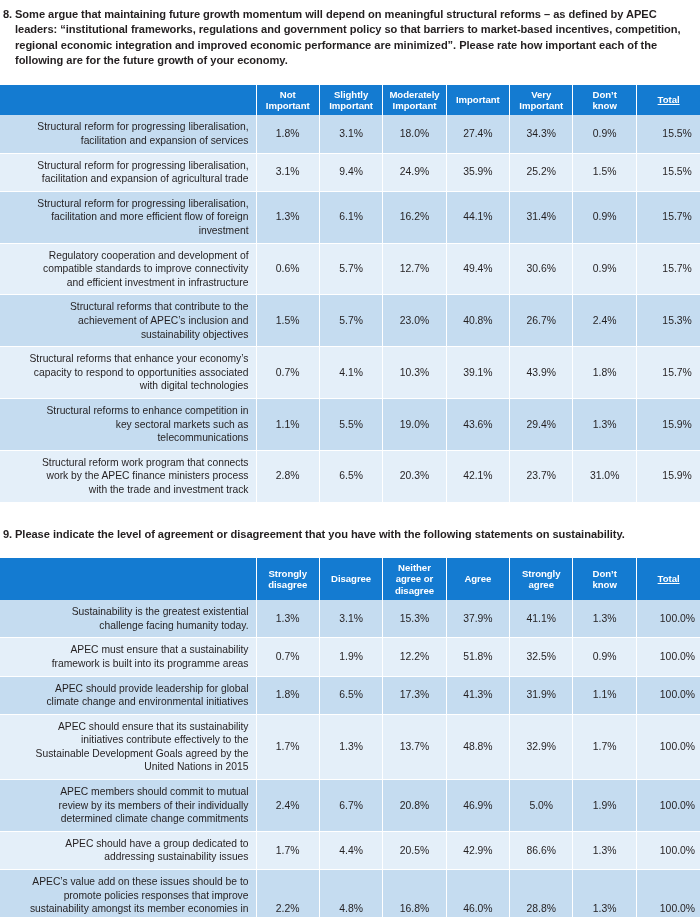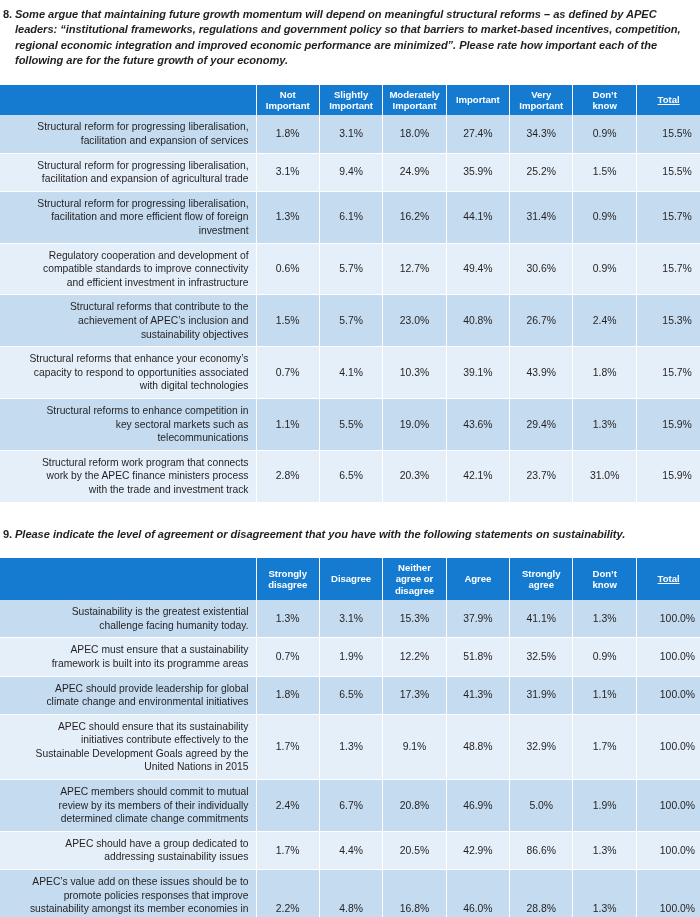--- a/index.html
+++ b/index.html
@@ -32,21 +32,20 @@
   }
   .q-num {
     flex: 0 0 auto;
     width: 15px;
     padding-left: 3px;
     box-sizing: border-box;
   }
   .q-text {
     flex: 1 1 auto;
     padding-right: 4px;
-    font-style: italic;
   }
   .q8 { padding-top: 7px; }
   .q9 { padding-top: 0px; }
 
   
   table.survey {
     border-collapse: collapse;
     width: 700px;
     table-layout: fixed;
     font-size: 10.3px;
@@ -317,21 +316,21 @@
         <td class="val">17.3%</td>
         <td class="val">41.3%</td>
         <td class="val">31.9%</td>
         <td class="val">1.1%</td>
         <td class="val">100.0%</td>
       </tr>
       <tr class="even">
         <td class="label">APEC should ensure that its sustainability initiatives contribute effectively to the Sustainable Development Goals agreed by the United Nations in 2015</td>
         <td class="val">1.7%</td>
         <td class="val">1.3%</td>
-        <td class="val">9.1%</td>
+        <td class="val">13.7%</td>
         <td class="val">48.8%</td>
         <td class="val">32.9%</td>
         <td class="val">1.7%</td>
         <td class="val">100.0%</td>
       </tr>
       <tr class="odd">
         <td class="label">APEC members should commit to mutual review by its members of their individually determined climate change commitments</td>
         <td class="val">2.4%</td>
         <td class="val">6.7%</td>
         <td class="val">20.8%</td>

